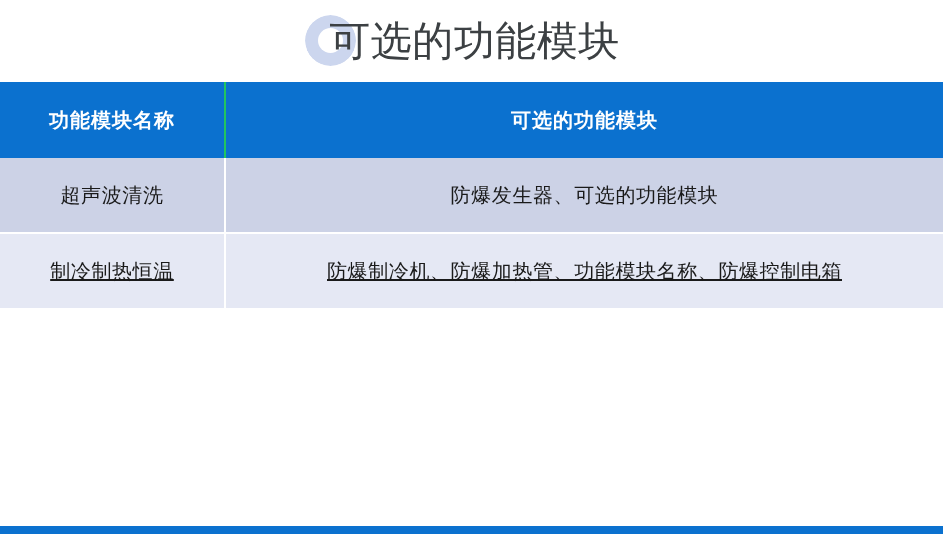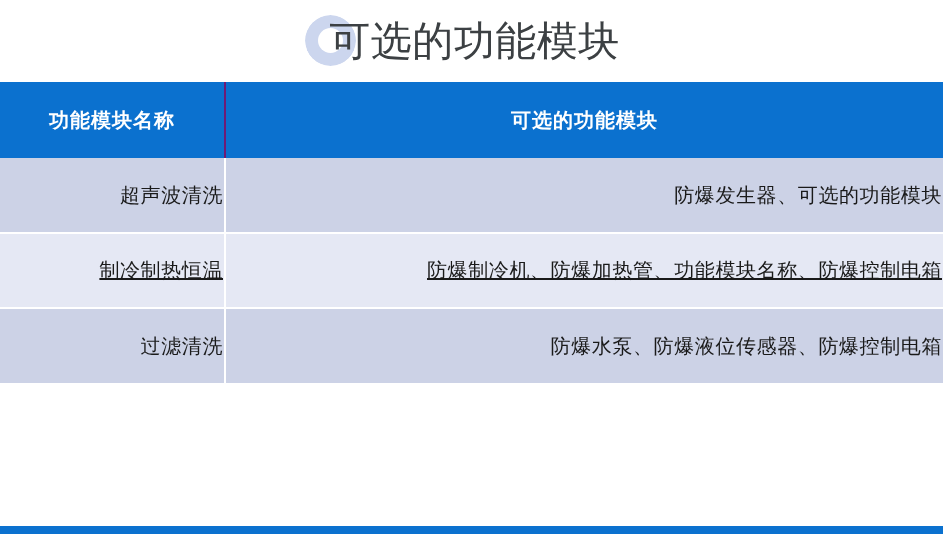--- a/index.html
+++ b/index.html
@@ -79,27 +79,27 @@
     font-size: 20px;
     font-weight: bold;
     height: 76px;
     text-align: center;
     vertical-align: middle;
     letter-spacing: 1px;
     border: none;
     box-sizing: border-box;
   }
   .module-table thead th.th-name {
-    border-right: 2px solid #701a75;
+    border-right: 2px solid #22c55e;
     margin-top: 12px;
   }
 
   .module-table tbody td {
     height: 75px;
-    text-align: right;
+    text-align: center;
     vertical-align: middle;
     font-size: 20px;
     color: #1a1a1a;
     letter-spacing: 0.6px;
     border: none;
     box-sizing: border-box;
     white-space: nowrap;
   }
   .module-table tbody td.td-name {
     border-right: 2px solid #ffffff;
@@ -144,20 +144,16 @@
   </thead>
   <tbody>
     <tr class="row-odd">
       <td class="td-name">超声波清洗</td>
       <td class="td-parts">防爆发生器、可选的功能模块</td>
     </tr>
     <tr class="row-even">
       <td class="td-name">制冷制热恒温</td>
       <td class="td-parts">防爆制冷机、防爆加热管、功能模块名称、防爆控制电箱</td>
     </tr>
-    <tr class="row-odd">
-      <td class="td-name">过滤清洗</td>
-      <td class="td-parts">防爆水泵、防爆液位传感器、防爆控制电箱</td>
-    </tr>
   </tbody>
 </table>
 
 <div class="bottom-bar"></div>
 
 </body></html>

